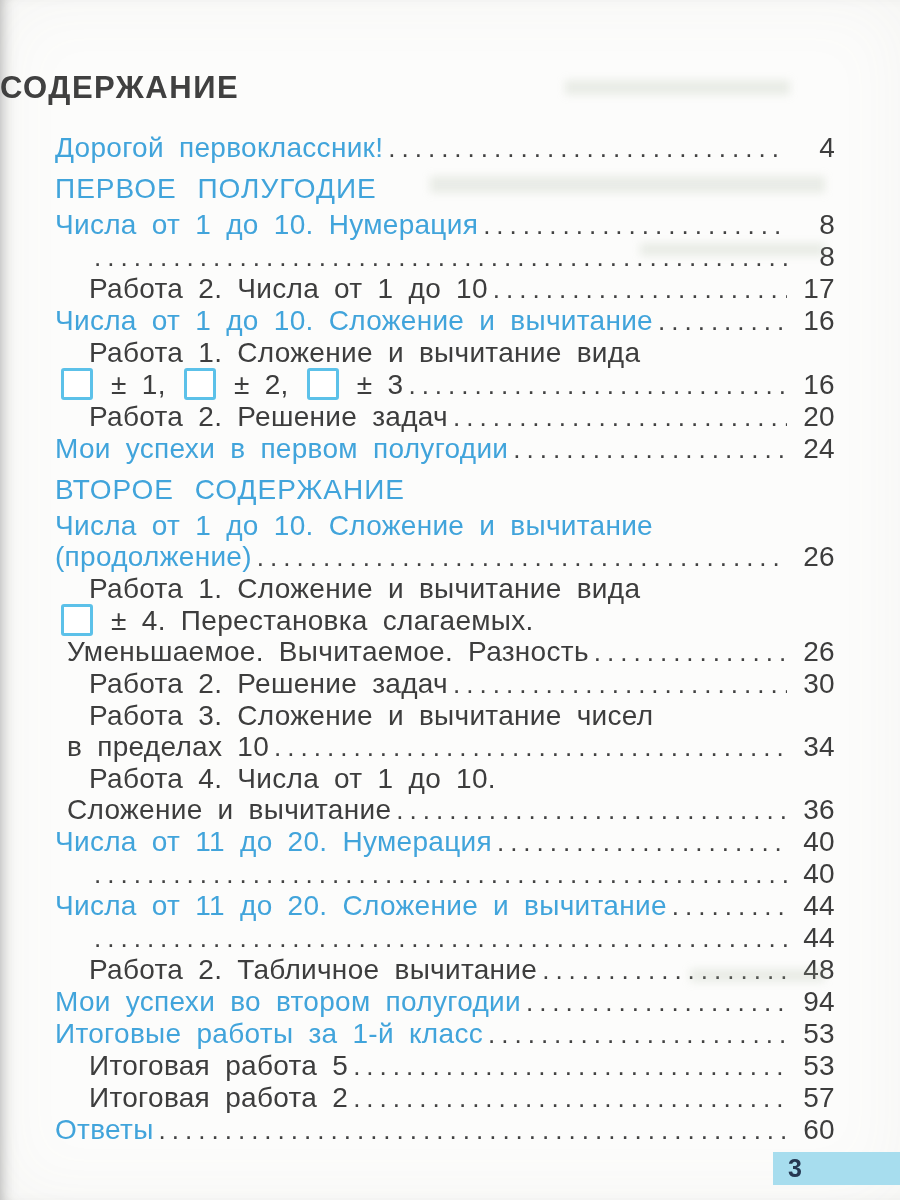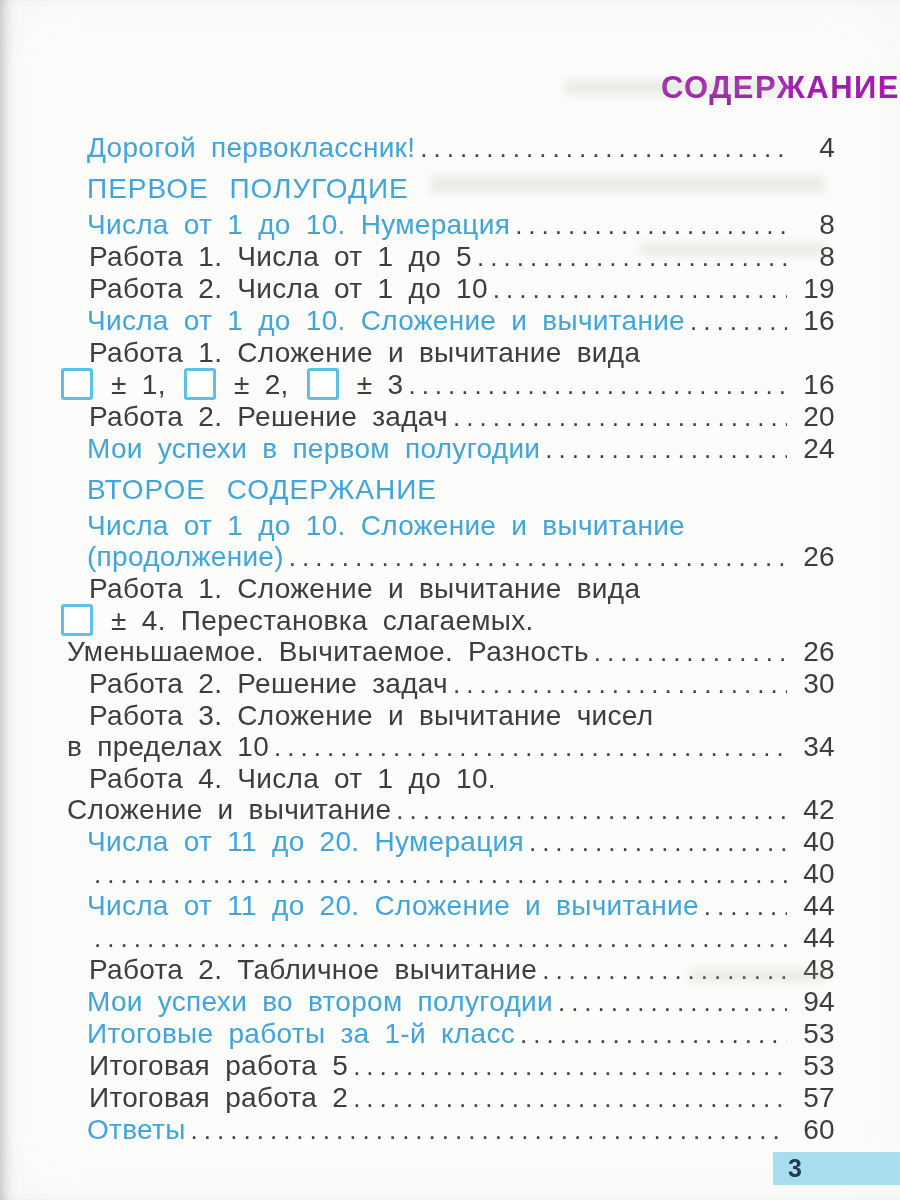--- a/index.html
+++ b/index.html
@@ -7,40 +7,40 @@
     position:relative;
     width:900px;height:1200px;
     background:#fcfcfb;
     font-family:"Liberation Sans","DejaVu Sans",sans-serif;
     overflow:hidden;
     box-shadow: inset 12px 0 16px -12px rgba(80,80,80,0.5), inset 0 0 70px rgba(130,130,125,0.06);
   }
   .title{
     margin:0;
     padding-top:70px;
-    text-align:right;
+    text-align:left;
     font-size:31px;
     font-weight:bold;
     letter-spacing:1.5px;
-    color:#a21caf;
+    color:#404040;
   }
   .toc{
     padding:26px 65px 0 55px;
   }
   .row{
     display:flex;
     align-items:baseline;
     font-size:28px;
     line-height:31px;
     letter-spacing:0.3px;
     word-spacing:7px;
     color:#3d3d3d;
     white-space:nowrap;
   }
-  .row.blue{ color:#41a4db;margin-left:32px; }
+  .row.blue{ color:#41a4db; }
   .ind-sub{ padding-left:34px; }
   .ind-cont{ padding-left:12px;justify-content:space-between; }
   .ind-box{ padding-left:3px; }
   .heading{ margin:9px 0 5px 0; letter-spacing:1px; word-spacing:12px; }
   .txt{ white-space:nowrap; }
   .dots{
     flex:1 1 auto;
     overflow:hidden;
     white-space:nowrap;
     color:#424242;
@@ -111,28 +111,27 @@
       </div>
       <div class="row blue ind-none heading">
         <span class="txt">ПЕРВОЕ ПОЛУГОДИЕ</span>
       </div>
       <div class="row blue ind-none">
         <span class="txt">Числа от 1 до 10. Нумерация</span>
         <span class="dots">..........................................................................................</span>
         <span class="pg">8</span>
       </div>
       <div class="row black ind-sub">
-        <span class="txt">Работа 1. Числа от 1 до 5</span>
         <span class="dots">..........................................................................................</span>
         <span class="pg">8</span>
       </div>
       <div class="row black ind-sub">
         <span class="txt">Работа 2. Числа от 1 до 10</span>
         <span class="dots">..........................................................................................</span>
-        <span class="pg">19</span>
+        <span class="pg">17</span>
       </div>
       <div class="row blue ind-none">
         <span class="txt">Числа от 1 до 10. Сложение и вычитание</span>
         <span class="dots">..........................................................................................</span>
         <span class="pg">16</span>
       </div>
       <div class="row black ind-sub">
         <span class="txt">Работа 1. Сложение и вычитание вида</span>
       </div>
       <div class="row black ind-box">
@@ -184,21 +183,21 @@
         <span class="txt">в пределах 10</span>
         <span class="dots">..........................................................................................</span>
         <span class="pg">34</span>
       </div>
       <div class="row black ind-sub">
         <span class="txt">Работа 4. Числа от 1 до 10.</span>
       </div>
       <div class="row black ind-cont">
         <span class="txt">Сложение и вычитание</span>
         <span class="dots">..........................................................................................</span>
-        <span class="pg">42</span>
+        <span class="pg">36</span>
       </div>
       <div class="row blue ind-none">
         <span class="txt">Числа от 11 до 20. Нумерация</span>
         <span class="dots">..........................................................................................</span>
         <span class="pg">40</span>
       </div>
       <div class="row black ind-sub">
         <span class="dots">..........................................................................................</span>
         <span class="pg">40</span>
       </div>

